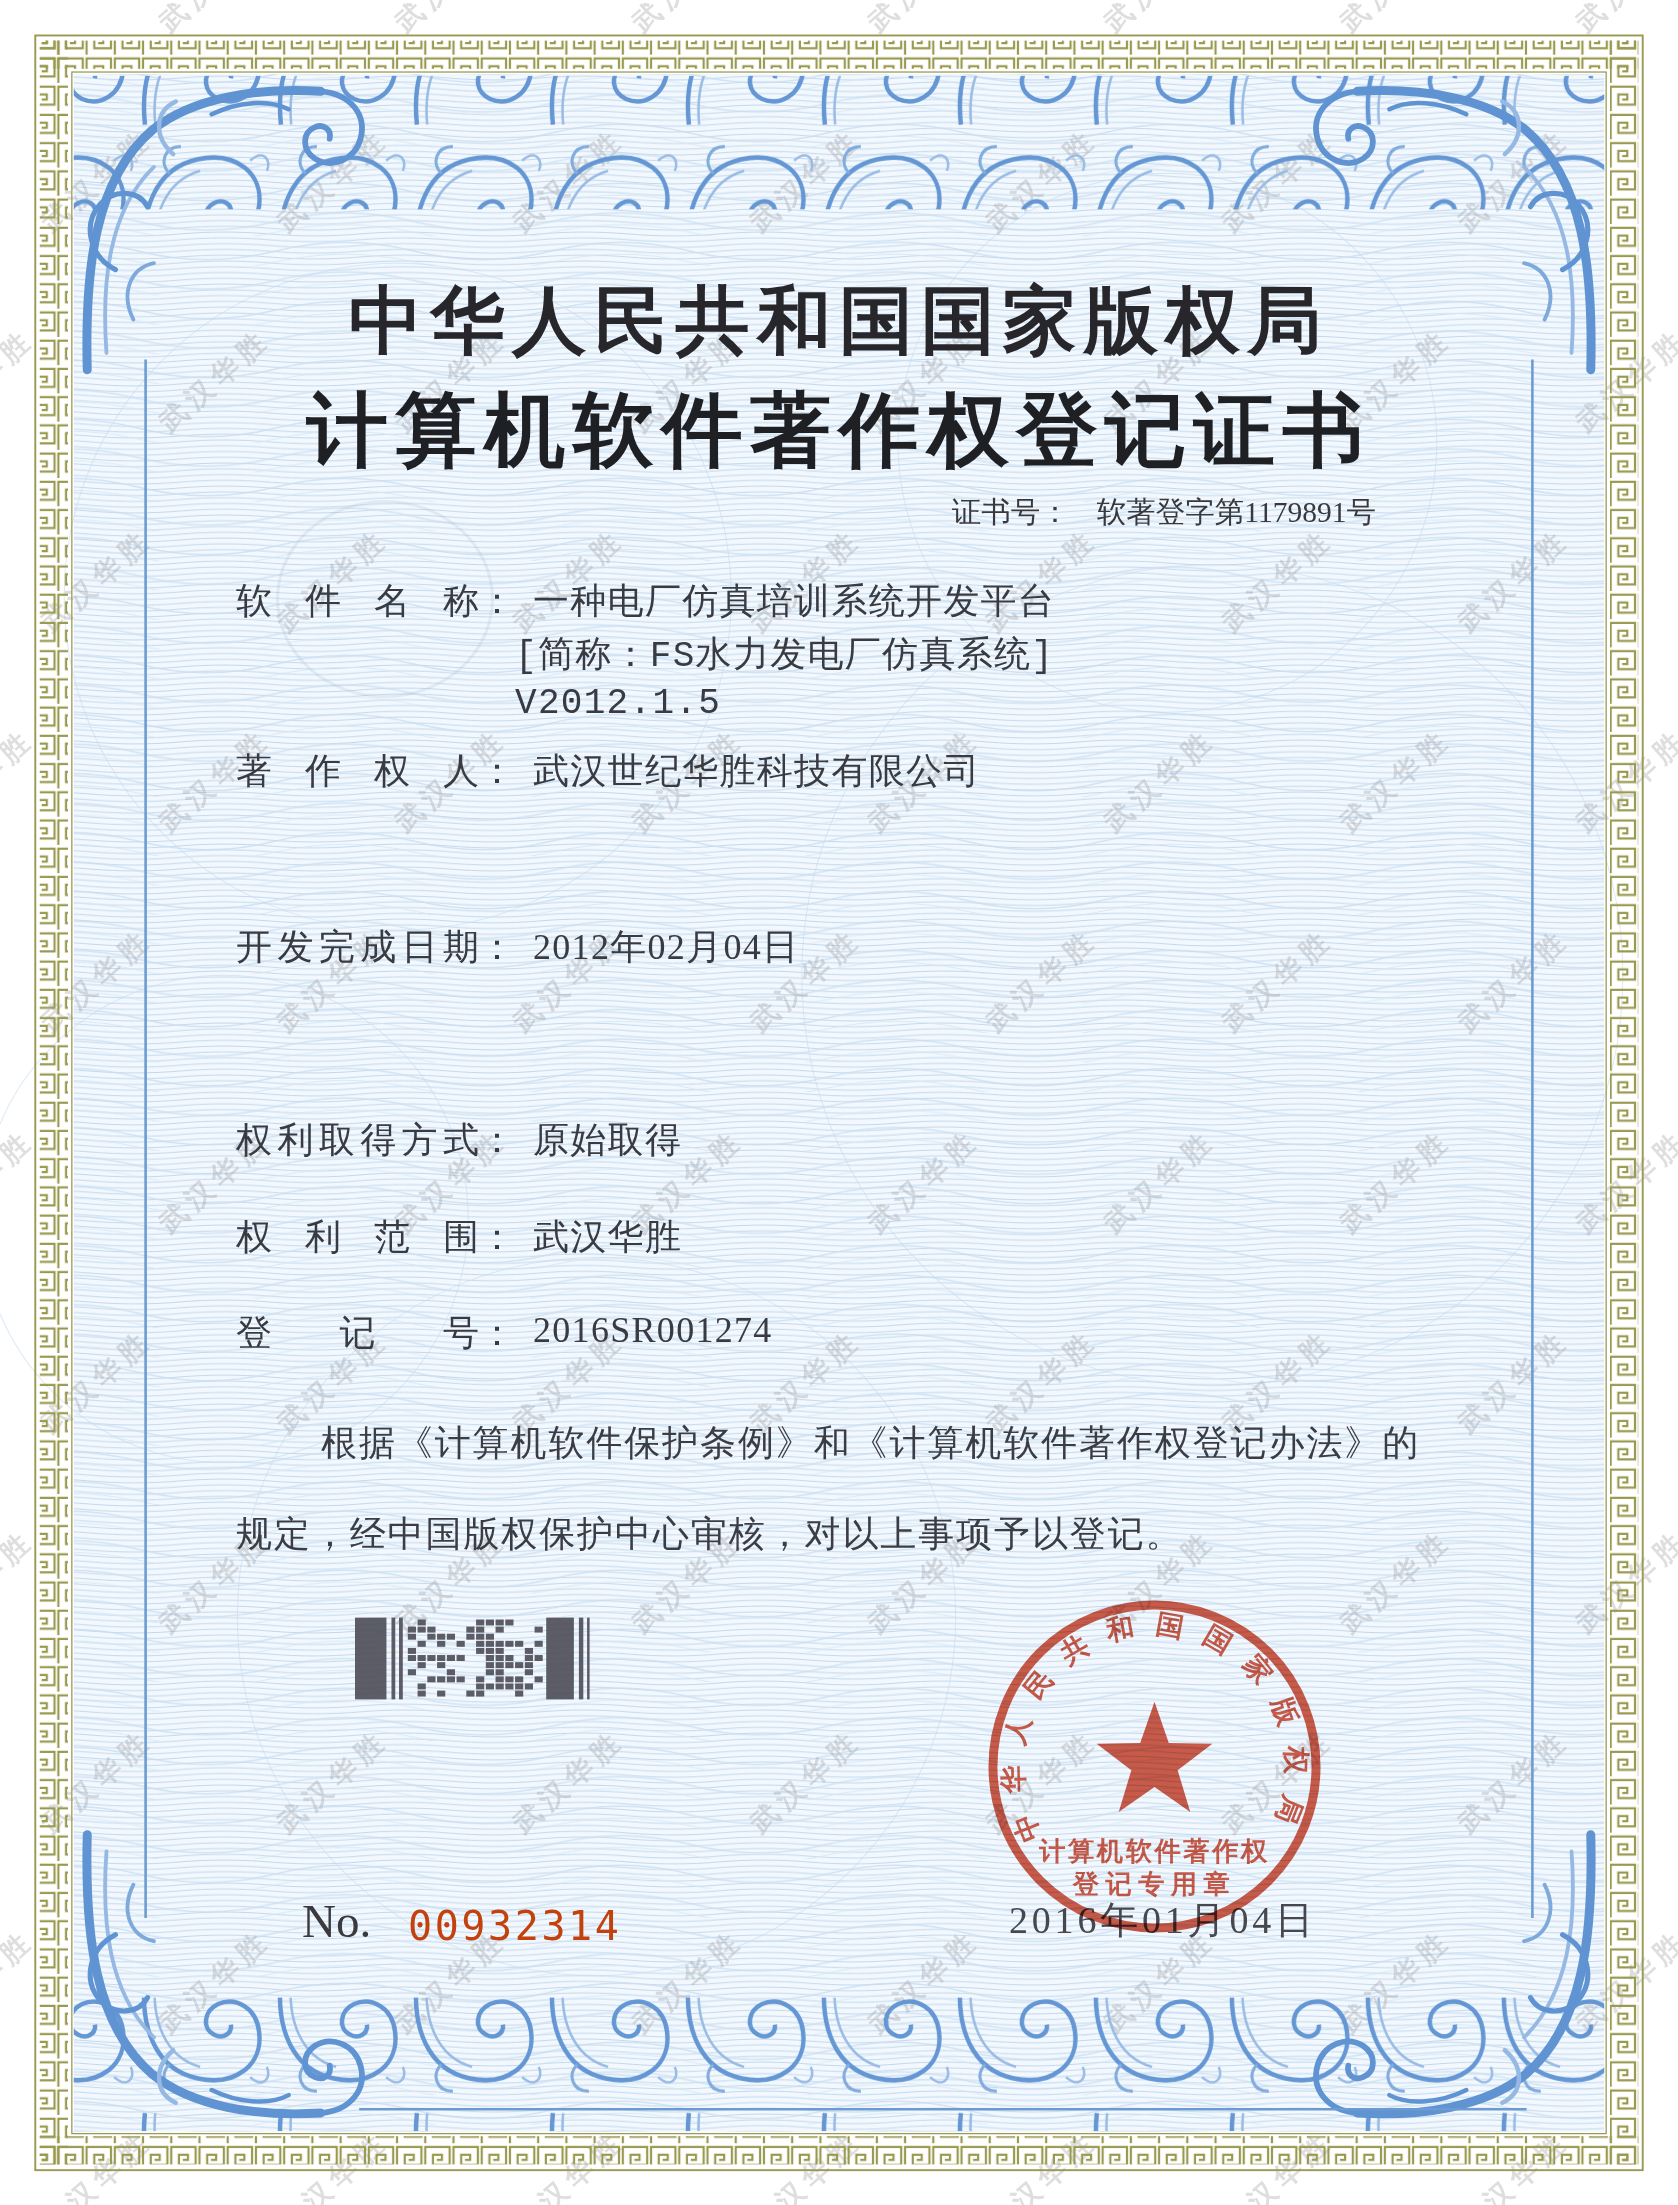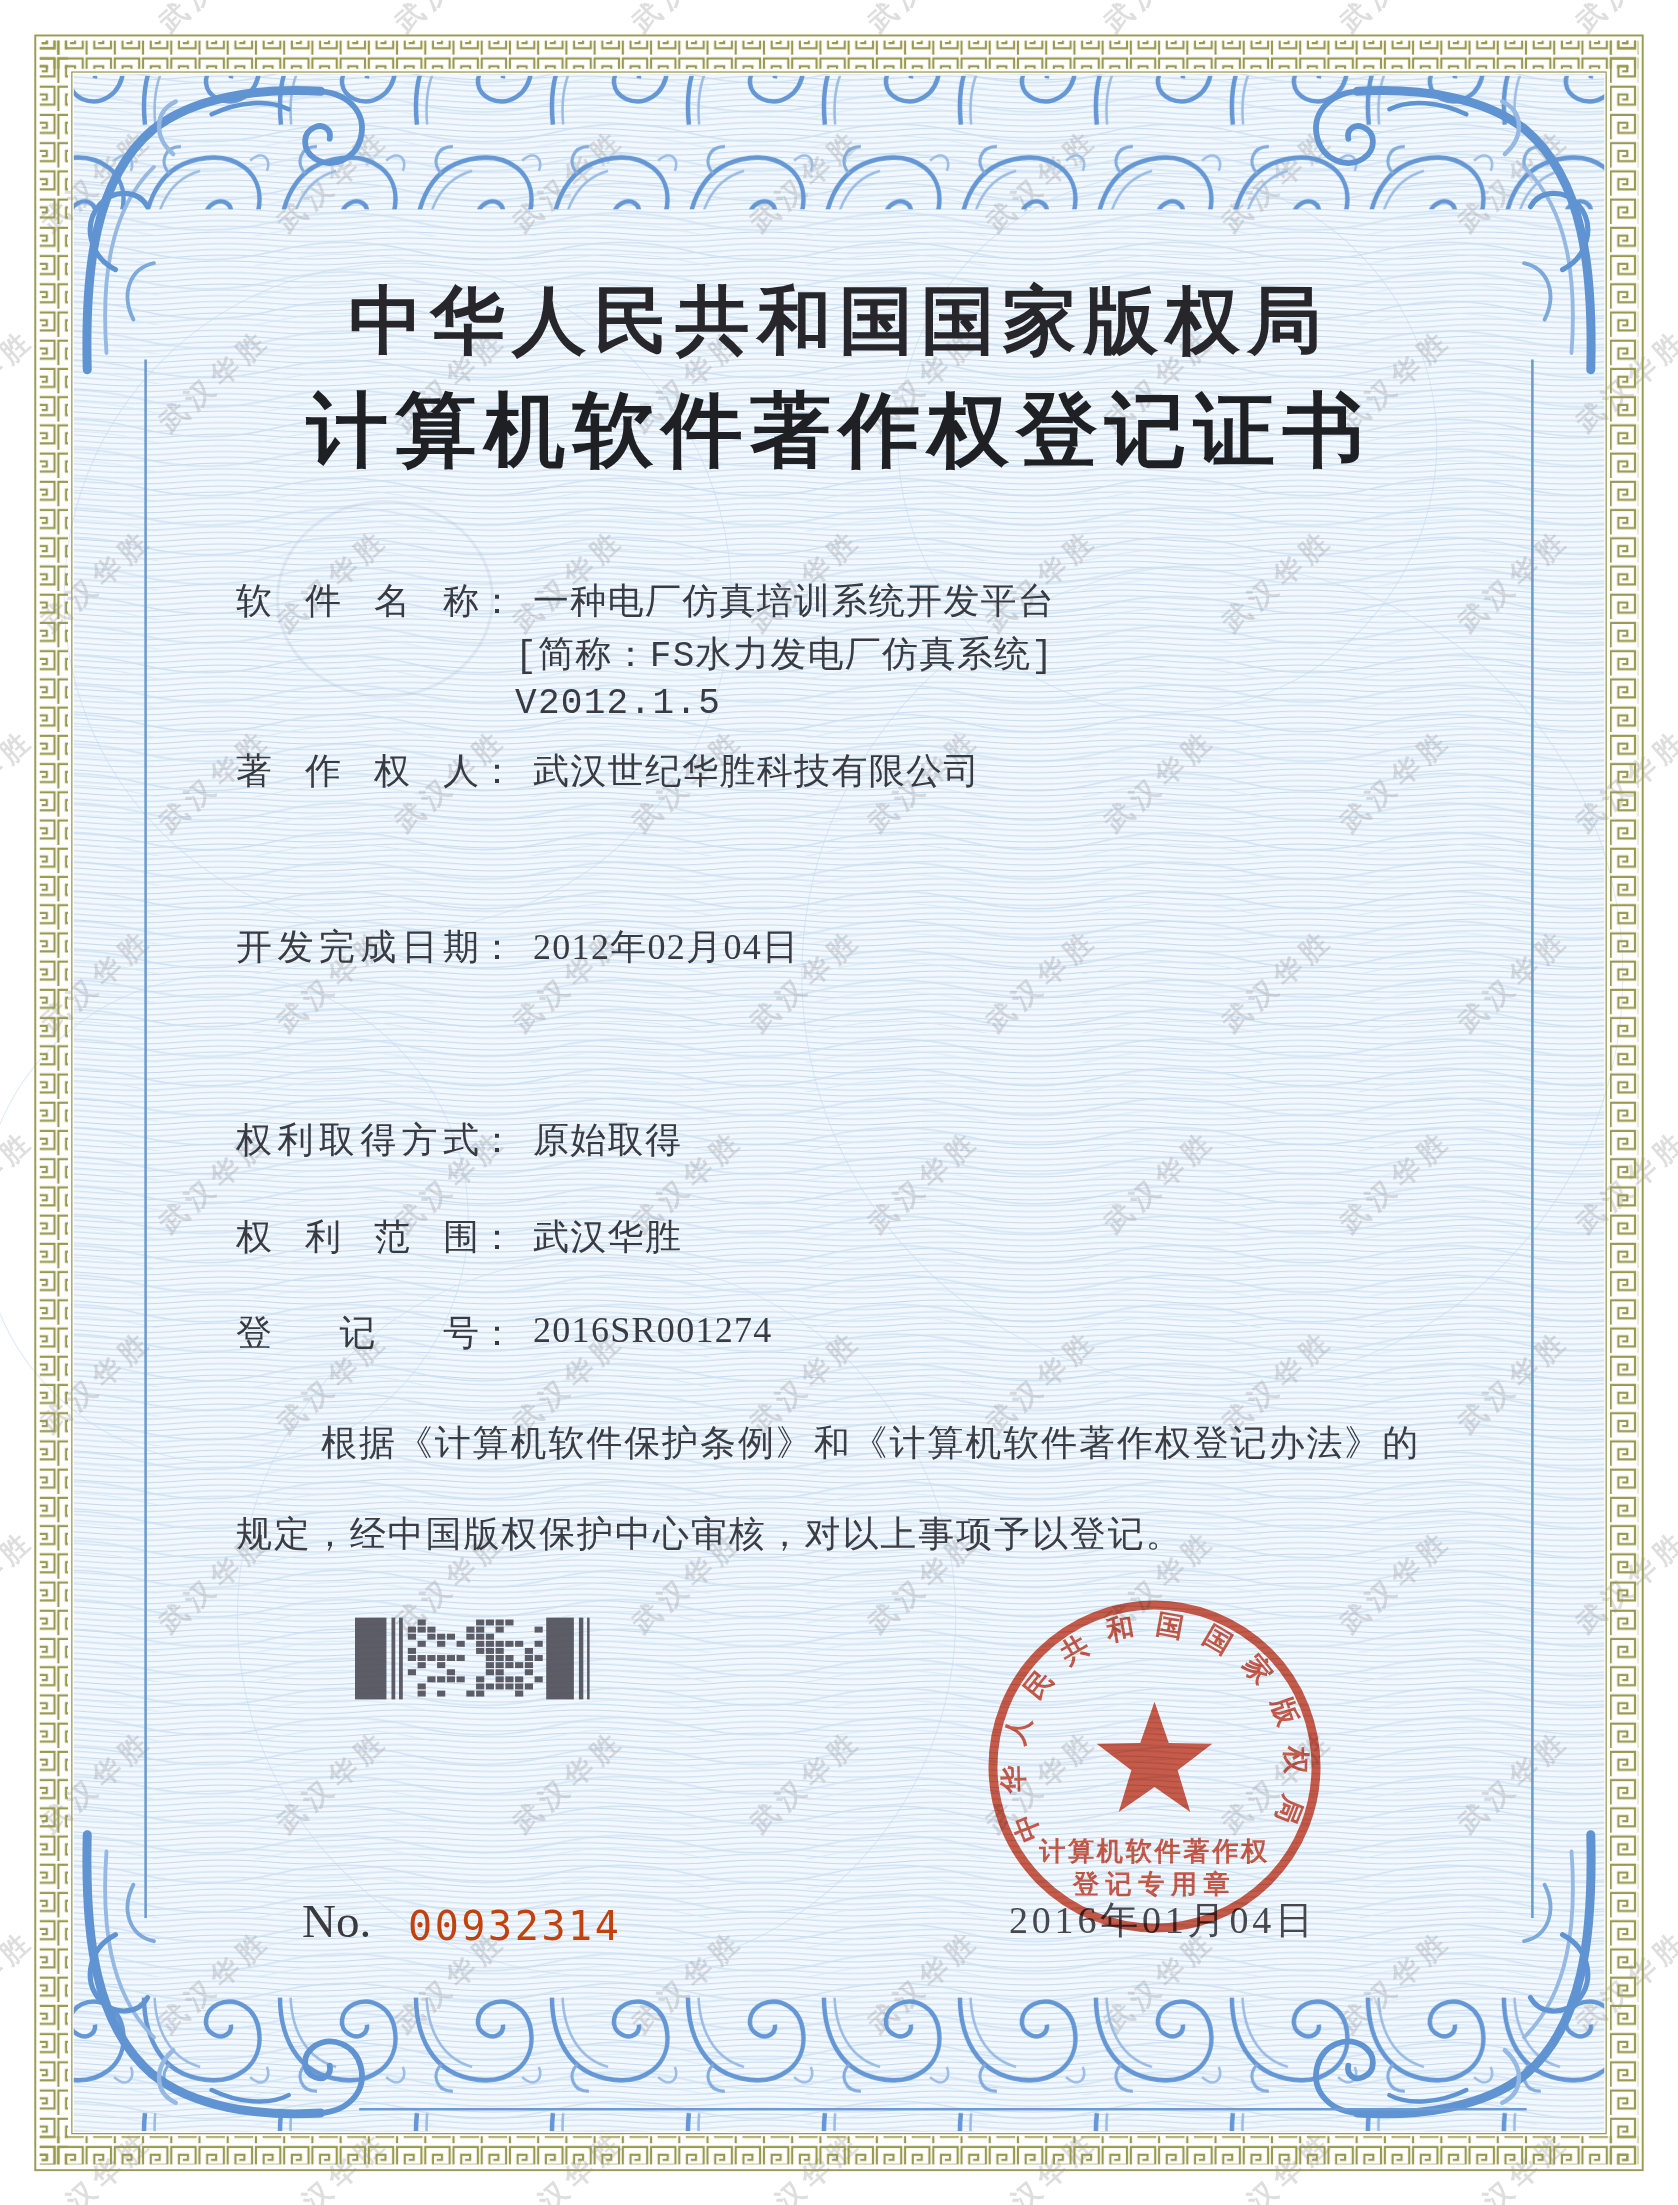--- a/index.html
+++ b/index.html
@@ -222,20 +222,23 @@
     <rect x="62" y="63" width="2492" height="44" fill="url(#meander)"></rect>
     <rect x="62" y="3330" width="2492" height="44" fill="url(#meander)"></rect>
     <rect x="62" y="63" width="44" height="3311" fill="url(#meander)"></rect>
     <rect x="2510" y="63" width="44" height="3311" fill="url(#meander)"></rect>
     <rect x="112" y="112" width="2392" height="3214" fill="none" stroke="#9a9a55" stroke-width="2"></rect>
   </svg>
 
   <div class="txt authority">中华人民共和国国家版权局</div>
   <div class="txt cert-title">计算机软件著作权登记证书</div>
 
+  <div class="txt certno">
+    <span>证书号：</span><span class="gap"></span><span>软著登字第1179891号</span>
+  </div>
 
   <div class="row" style="top:577px">
     <span class="lbl">软件名称</span><span class="colon">：</span>
     <span class="val">一种电厂仿真培训系统开发平台</span>
   </div>
   <div class="subline" style="top:630px">[简称：FS水力发电厂仿真系统]</div>
   <div class="subline" style="top:683px">V2012.1.5</div>
 
   <div class="row" style="top:747px">
     <span class="lbl">著作权人</span><span class="colon">：</span>

